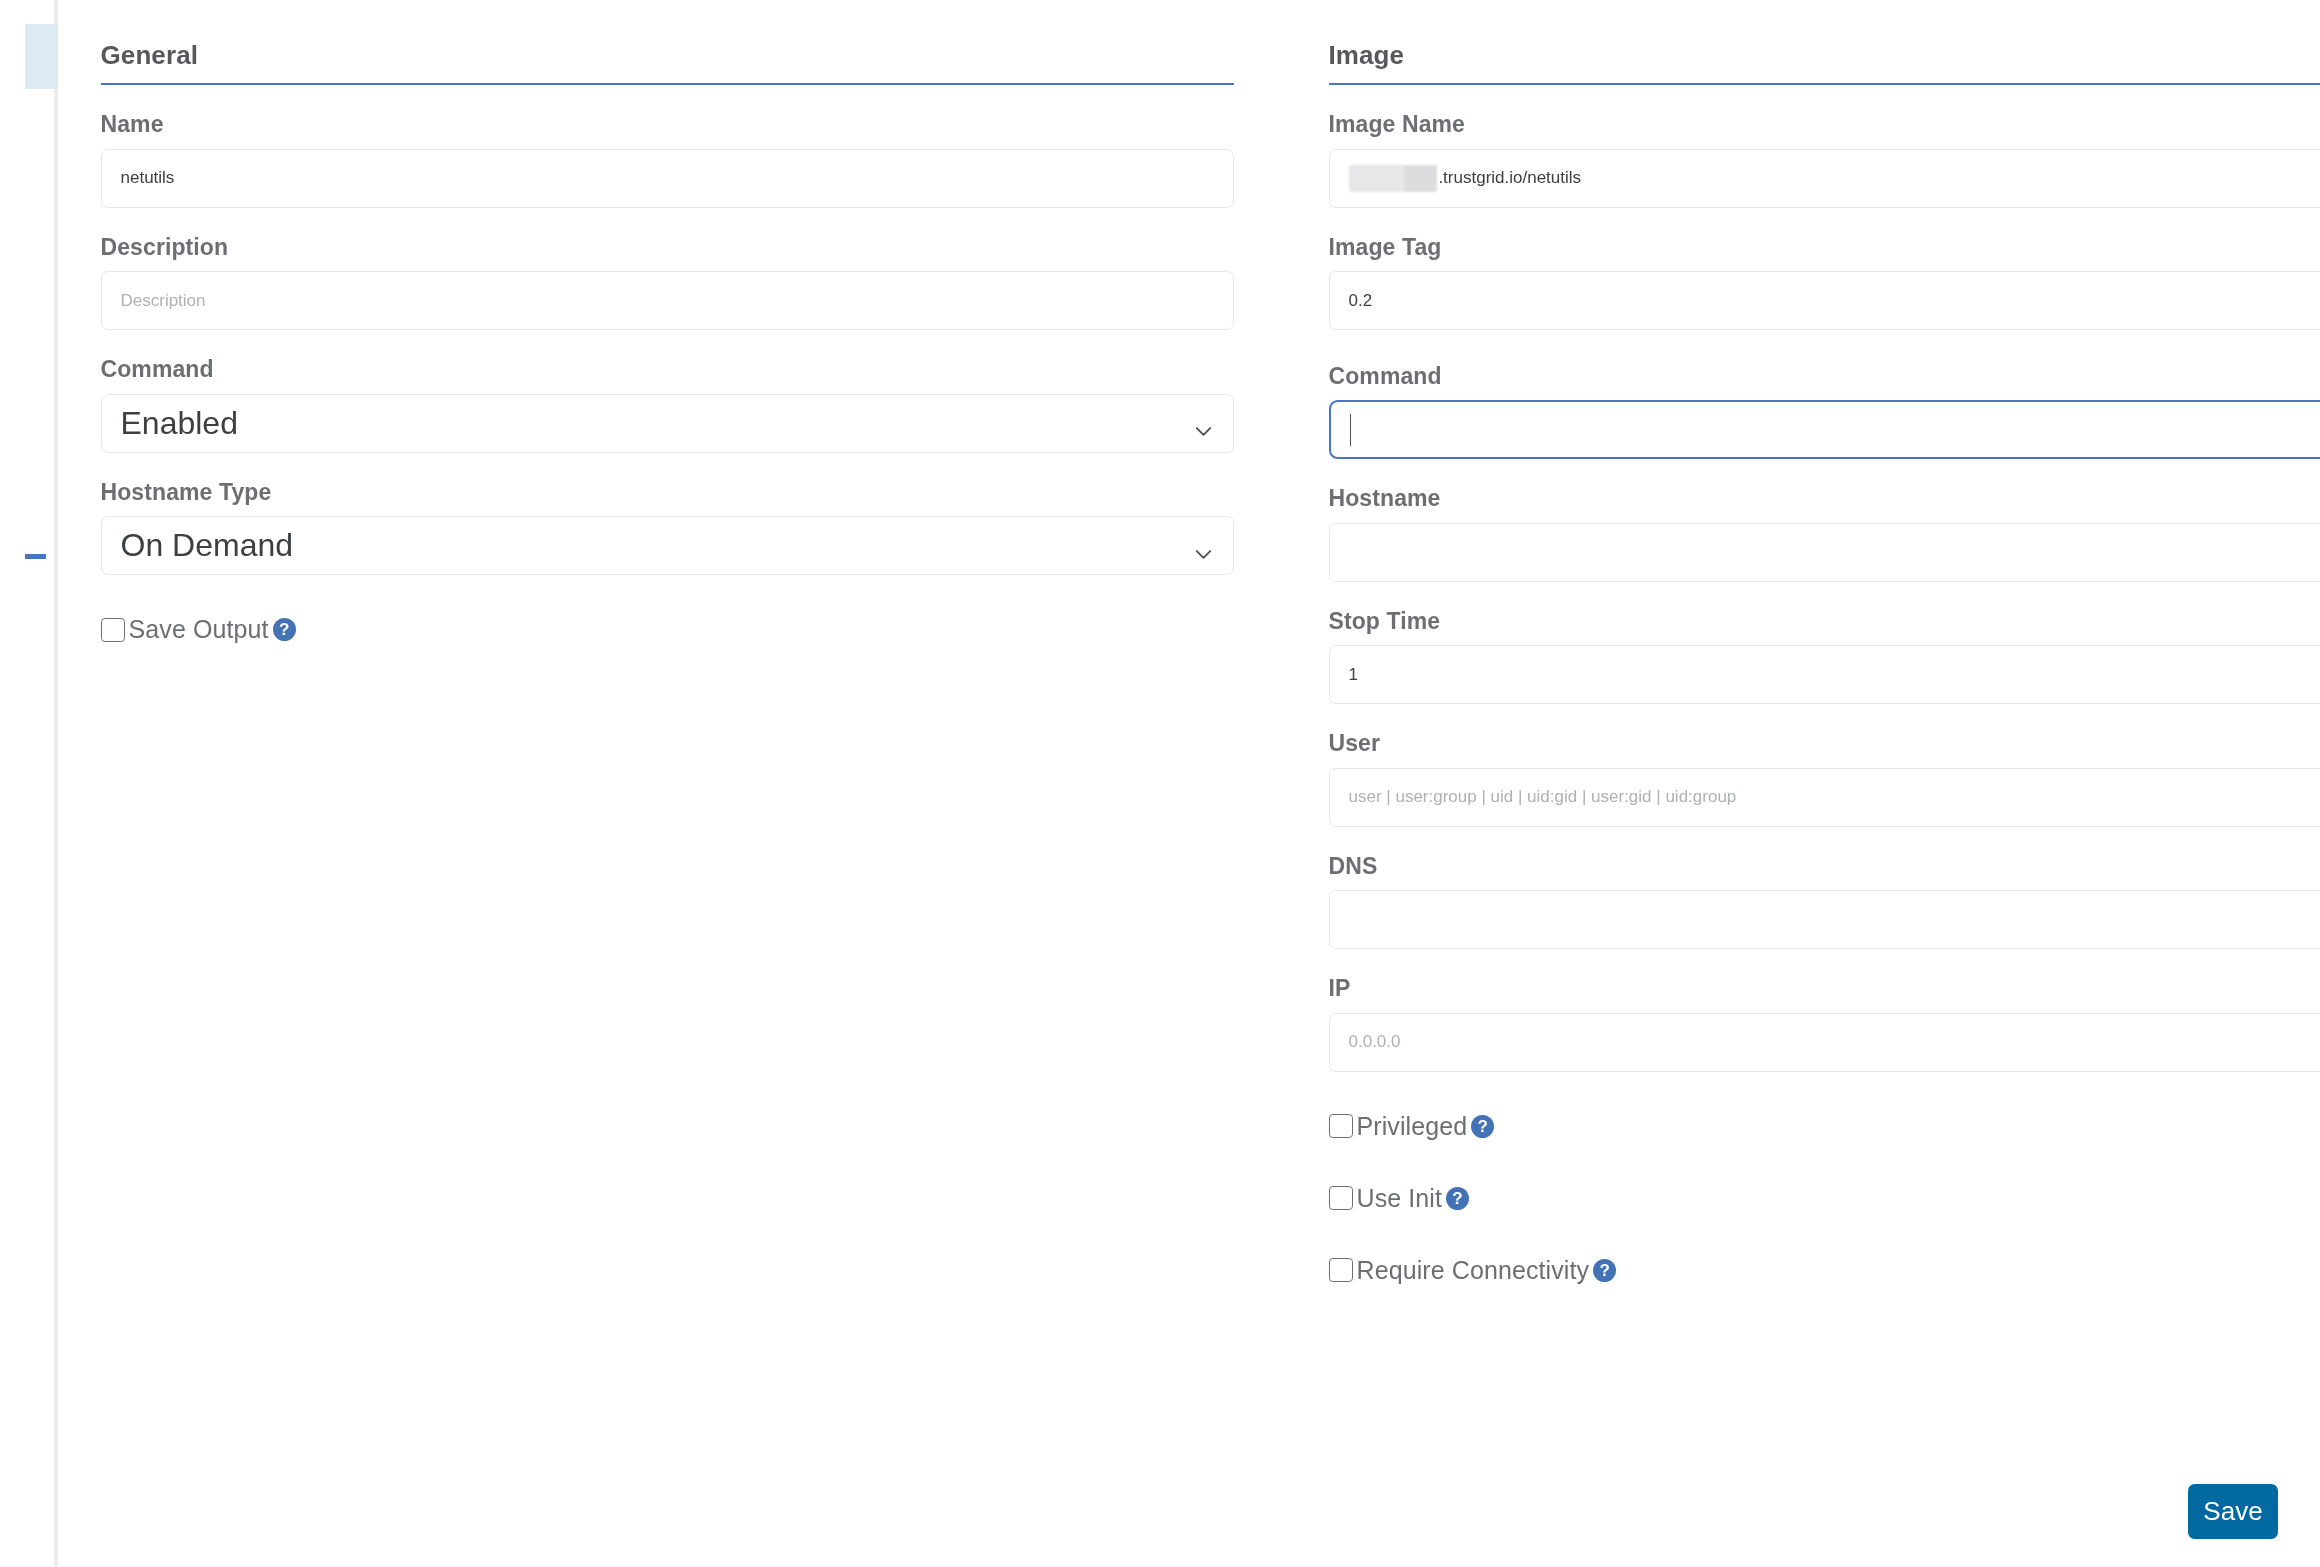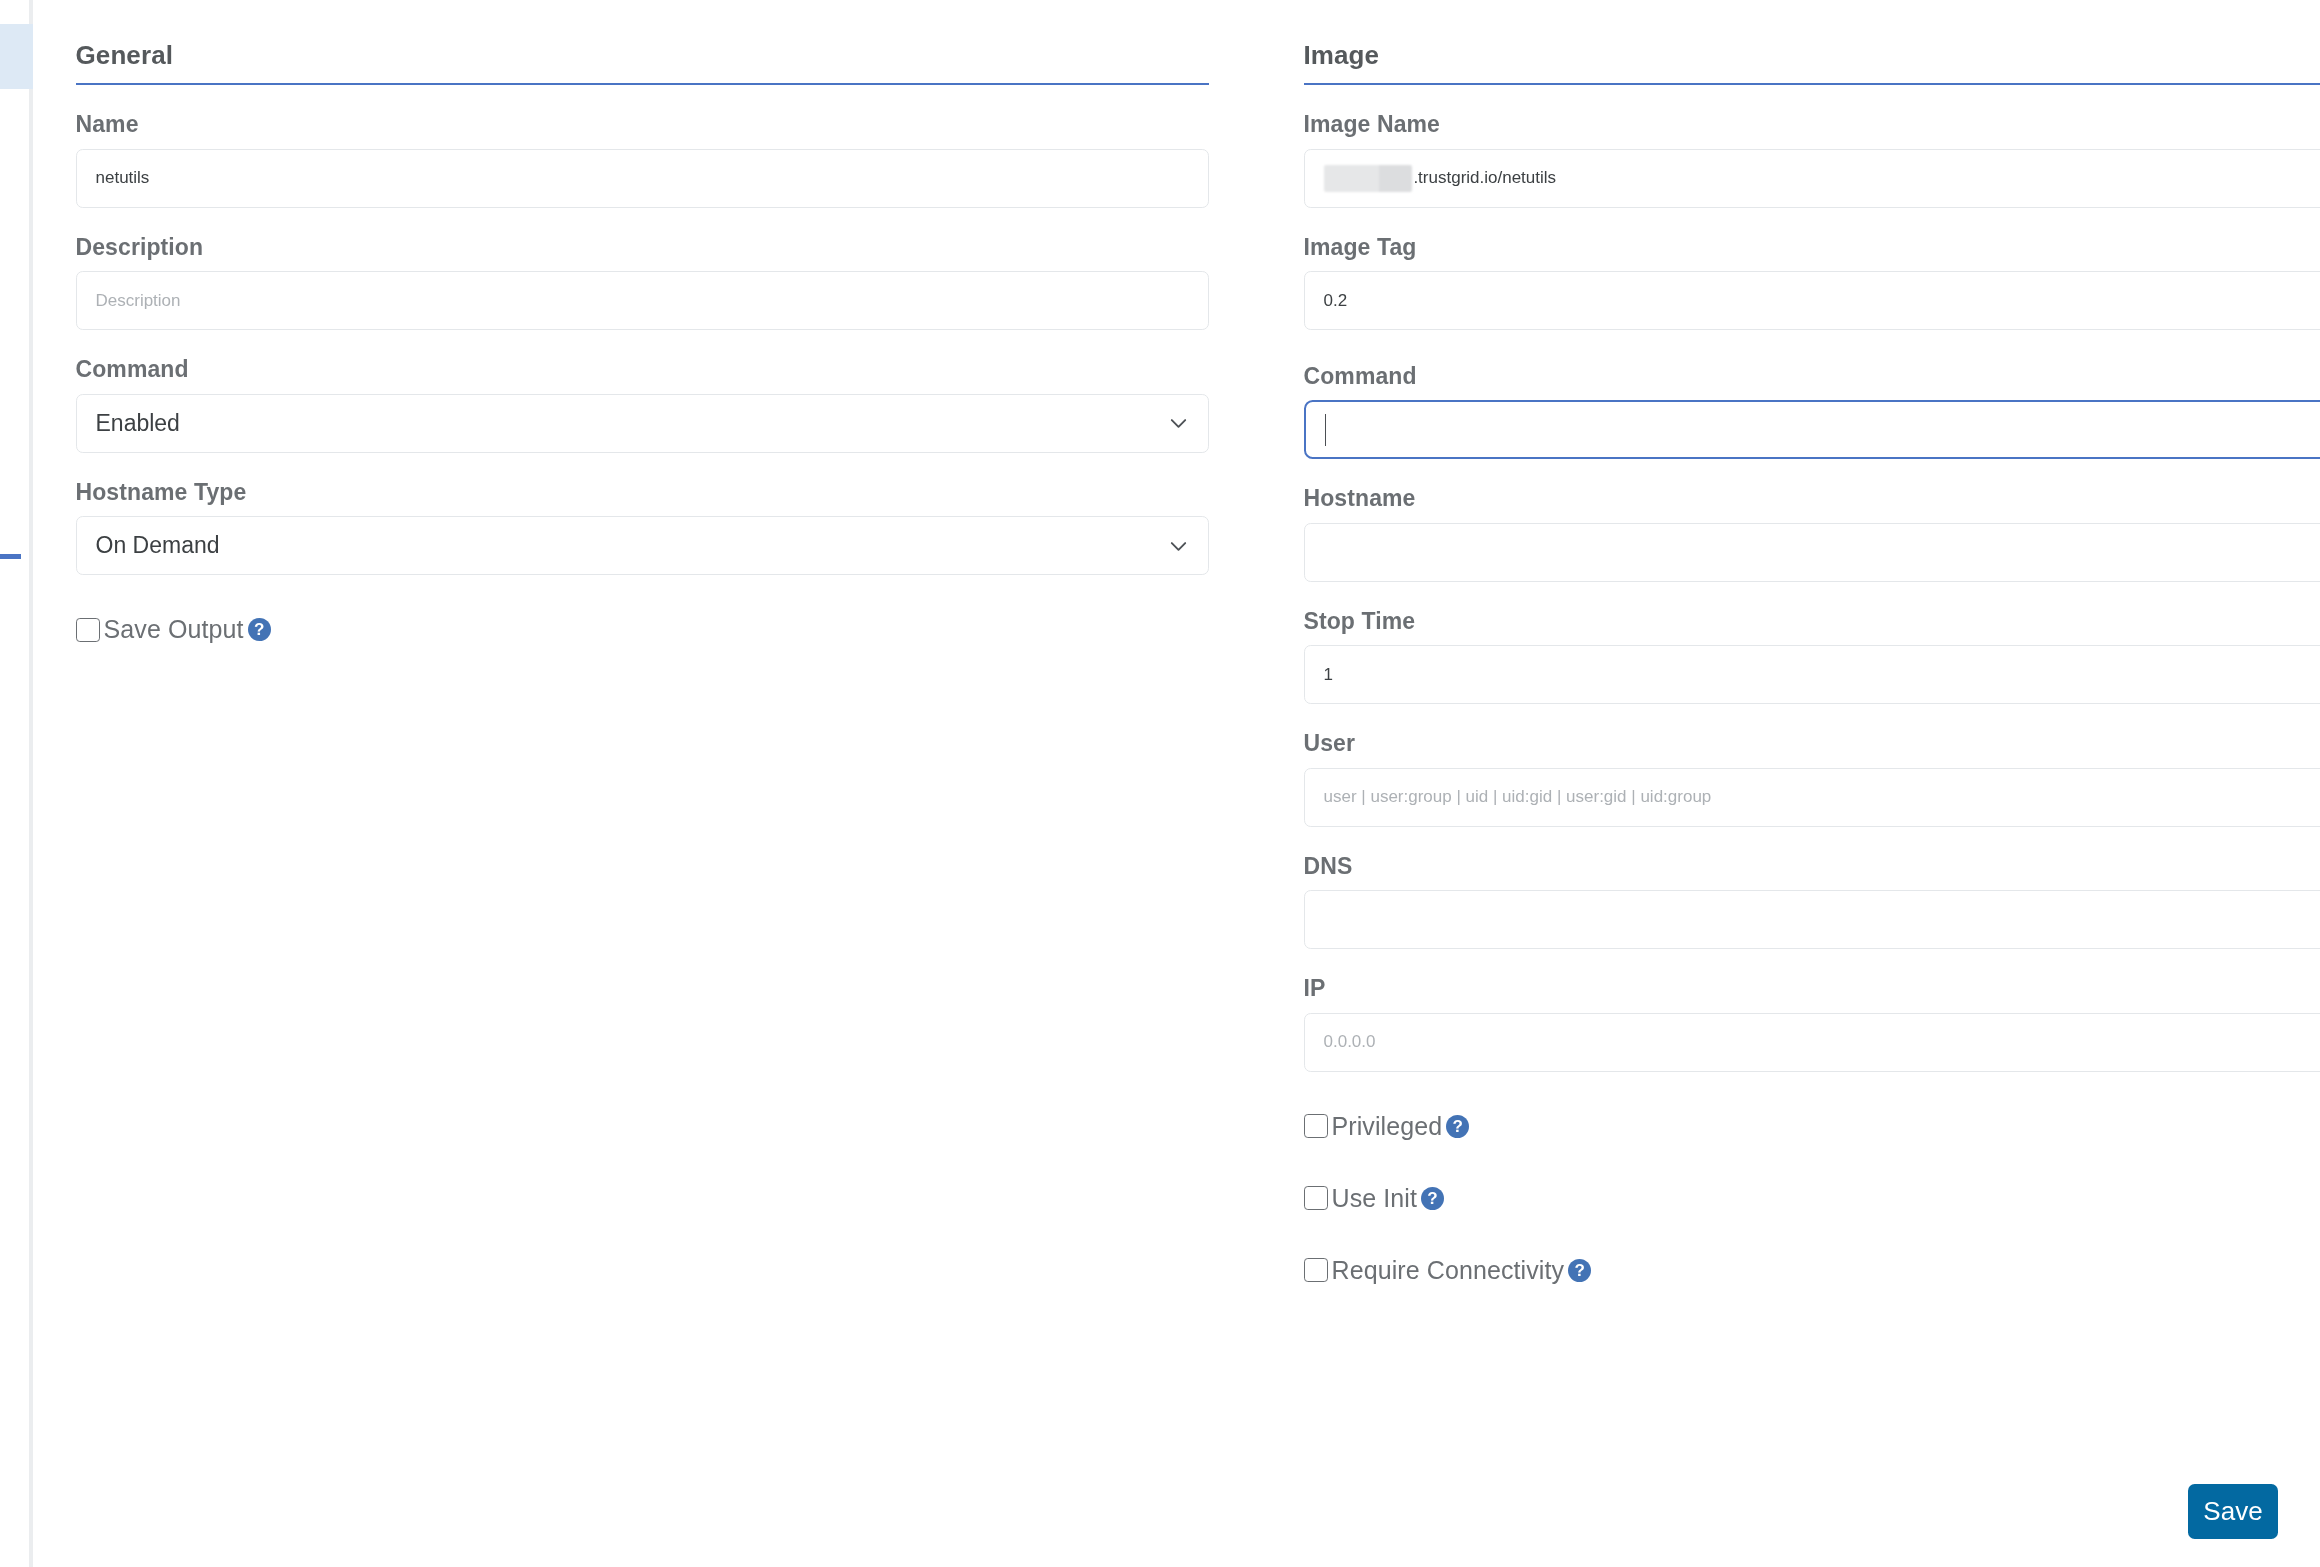--- a/index.html
+++ b/index.html
@@ -8,20 +8,21 @@
     width: 2321px; height: 1568px;
     background: #ffffff;
     font-family: "Liberation Sans", sans-serif;
     overflow: hidden;
   }
   #app {
     position: relative;
     width: 2321px; height: 1568px;
     background: #ffffff;
     display: flex;
+    padding-left: 25px;
   }
 
   
   #rail {
     position: relative;
     width: 32.5px;
     min-width: 32.5px;
     height: 1568px;
     background: #ffffff;
     border-right: 4.8px solid #ebedef;
@@ -106,21 +107,21 @@
     background: #4b4f53;
   }
 
   .select {
     position: relative;
     width: 100%;
     height: 59px;
     border: 1.5px solid #e4e7ea;
     border-radius: 6.7px;
     background: #ffffff;
-    font-size: 23px;
+    font-size: 32px;
     color: #3c4043;
     padding: 0 19px;
     display: flex;
     align-items: center;
   }
   .select .chev {
     position: absolute;
     right: 19px; top: 50%;
     transform: translateY(-50%);
     width: 21px; height: 21px;

